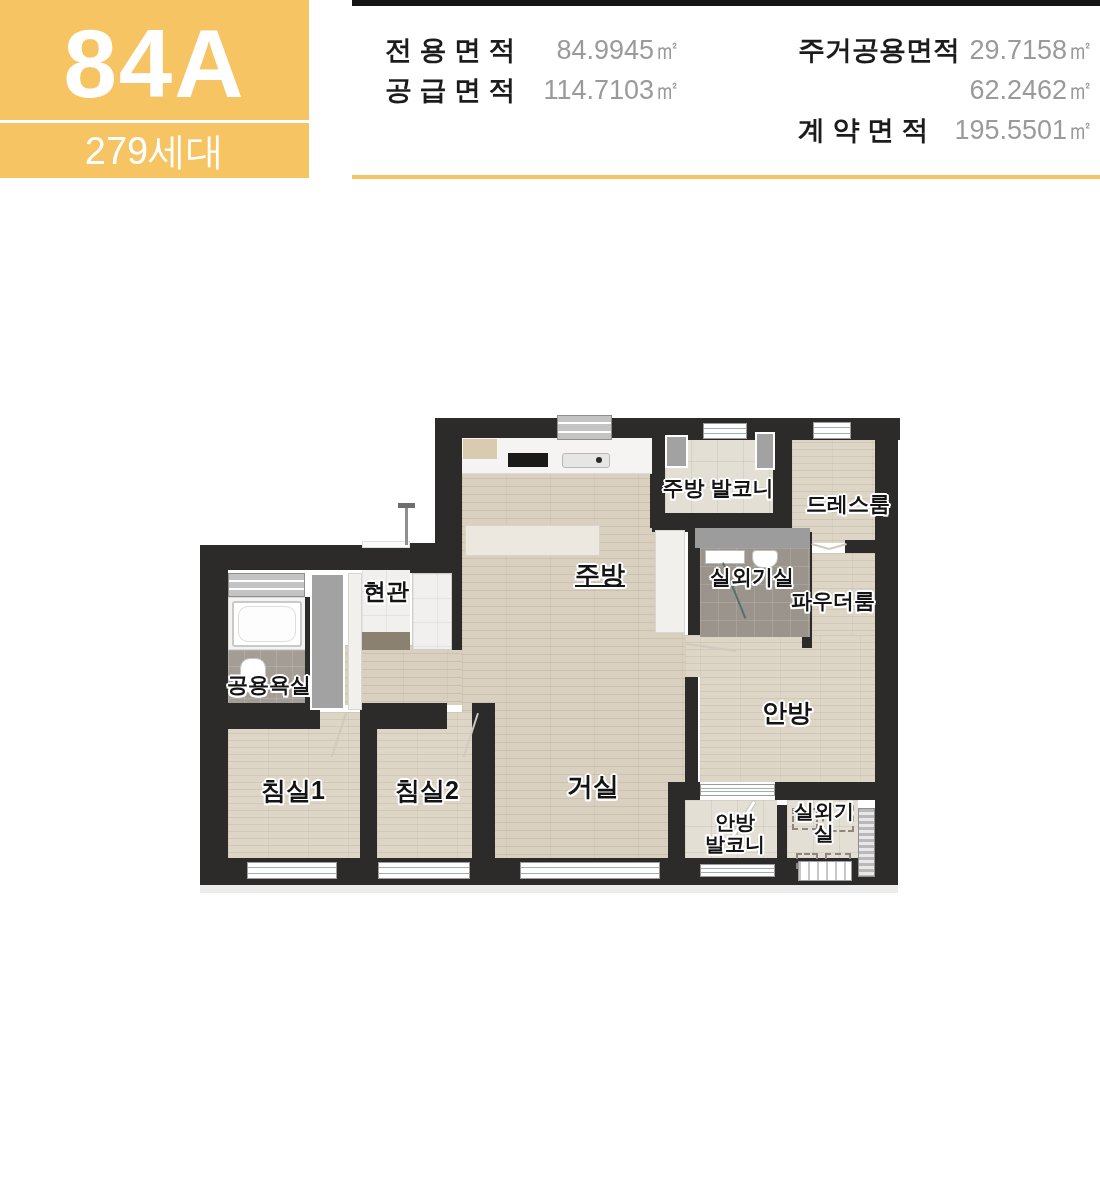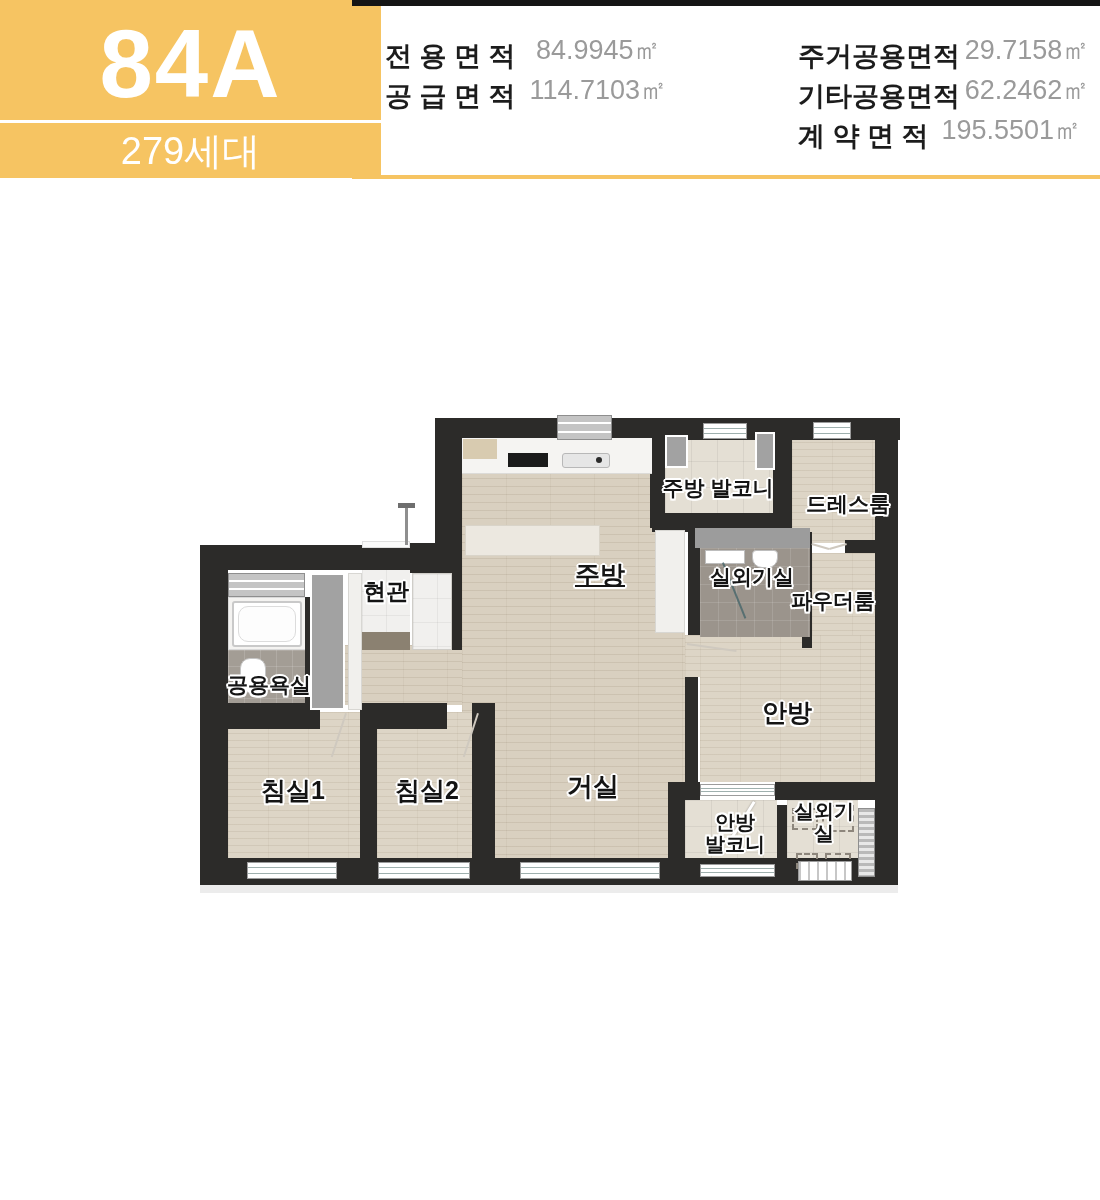--- a/index.html
+++ b/index.html
@@ -6,33 +6,33 @@
     --accent:#f6c462; --ink:#161616; --gray:#9a9a9a;
     --wall:#2c2b29; --wood:#d9d0c0; --wood2:#ddd5c6;
     --tile:#e4dfd4; --btile:#9b948c; --ltile:#a39d95;
   }
   *{margin:0;padding:0;box-sizing:border-box;}
   html,body{background:#fff;}
   body{font-family:"Liberation Sans","DejaVu Sans",sans-serif;}
   .stage{position:relative;width:1100px;height:1200px;background:#fff;overflow:hidden;}
 
   
-  .badge{position:absolute;left:0;top:0;width:381px;height:178px;background:var(--accent);color:#fff;}
+  .badge{position:absolute;left:0;top:0;width:309px;height:178px;background:var(--accent);color:#fff;}
   .badge-title{position:absolute;left:0;top:8px;width:100%;height:112px;display:flex;align-items:center;justify-content:center;
     font-size:96px;font-weight:700;letter-spacing:2px;}
   .badge-divider{position:absolute;left:0;top:120px;width:100%;height:3px;background:#fff;}
   .badge-sub{position:absolute;left:0;top:124px;width:100%;height:54px;display:flex;align-items:center;justify-content:center;
     font-size:38px;font-weight:500;}
   .areas{position:absolute;left:352px;top:0;width:748px;height:179px;
     border-top:6px solid #151515;border-bottom:4px solid var(--accent);}
   .acol{position:absolute;top:24px;width:296px;}
   .acol-l{left:33px;} .acol-r{left:446px;}
   .arow{display:flex;height:40px;line-height:40px;font-size:27px;}
-  .alabel{color:#1c1c1c;font-weight:600;white-space:nowrap;margin-top:6px;}
-  .avalue{flex:1;text-align:center;color:var(--gray);font-weight:400;}
+  .alabel{color:#1c1c1c;font-weight:600;white-space:nowrap;}
+  .avalue{flex:1;text-align:right;color:var(--gray);font-weight:400;}
 
   
   .plan{position:absolute;left:200px;top:415px;width:700px;height:480px;}
   .plan div{position:absolute;}
   .wall{background:var(--wall);}
   .wood{background-color:var(--wood);
     background-image:repeating-linear-gradient(180deg,rgba(90,70,40,.10) 0 1px,transparent 1px 8px),
                      repeating-linear-gradient(90deg,rgba(90,70,40,.05) 0 1px,transparent 1px 44px);}
   .wood2{background-color:var(--wood2);
     background-image:repeating-linear-gradient(180deg,rgba(90,70,40,.09) 0 1px,transparent 1px 7px),
@@ -87,21 +87,20 @@
         <span class="alabel">공 급 면 적</span>
         <span class="avalue">114.7103㎡</span>
       </div>
     </div>
     <div class="acol acol-r">
       <div class="arow">
         <span class="alabel">주거공용면적</span>
         <span class="avalue">29.7158㎡</span>
       </div>
       <div class="arow">
-        <span class="alabel">기타공용면적</span>
         <span class="avalue">62.2462㎡</span>
       </div>
       <div class="arow">
         <span class="alabel">계 약 면 적</span>
         <span class="avalue">195.5501㎡</span>
       </div>
     </div>
   </div>
 
   <div class="plan">

